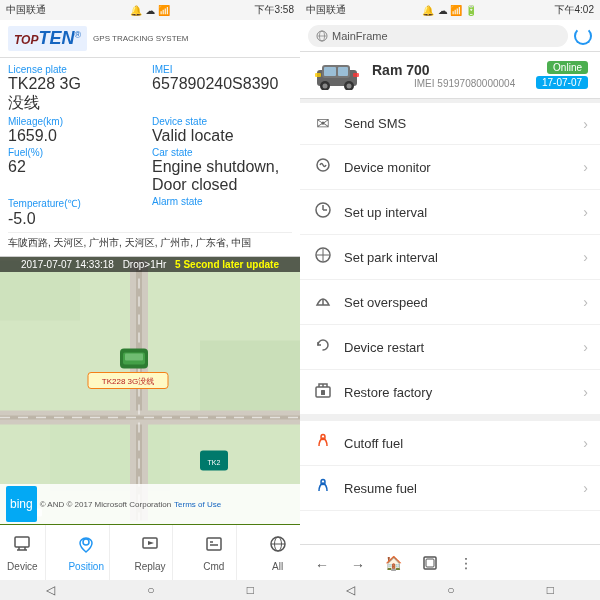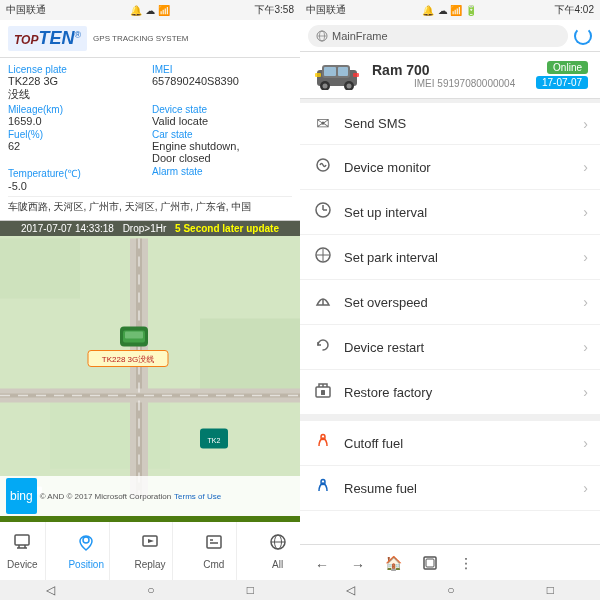--- a/index.html
+++ b/index.html
@@ -49,21 +49,21 @@
       padding: 6px 8px;
       border-bottom: 1px solid #ccc;
       font-size: 10px;
     }
     .info-grid {
       display: grid;
       grid-template-columns: 1fr 1fr;
       gap: 2px 4px;
     }
     .info-label { color: #2196F3; font-size: 10px; min-width: 70px; }
-    .info-value { color: #333; font-size: 11px; }
+    .info-value { color: #333; font-size: 16px; }
     .info-value.multi { color: #333; }
     .address-row {
       color: #333;
       font-size: 10px;
       margin-top: 4px;
       border-top: 1px solid #eee;
       padding-top: 3px;
     }
 
     .map-container {
@@ -102,23 +102,23 @@
       color: #555;
       padding: 2px 6px;
       display: flex;
       align-items: center;
       gap: 3px;
     }
     .copyright-bar .terms { color: #1565c0; }
 
     .bottom-nav {
       background: white;
-      height: 64px;
-      display: flex;
-      border-top: 6px solid #4d7c0f;
+      height: 56px;
+      display: flex;
+      border-top: 1px solid #4d7c0f;
       gap: 18px;
     }
     .nav-item {
       flex: 1;
       display: flex;
       flex-direction: column;
       align-items: center;
       justify-content: center;
       gap: 2px;
       cursor: pointer;

